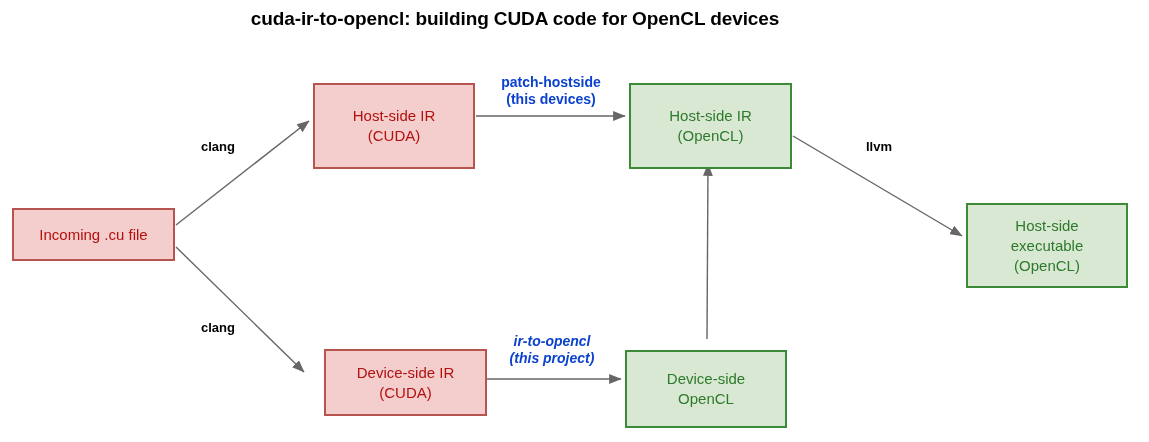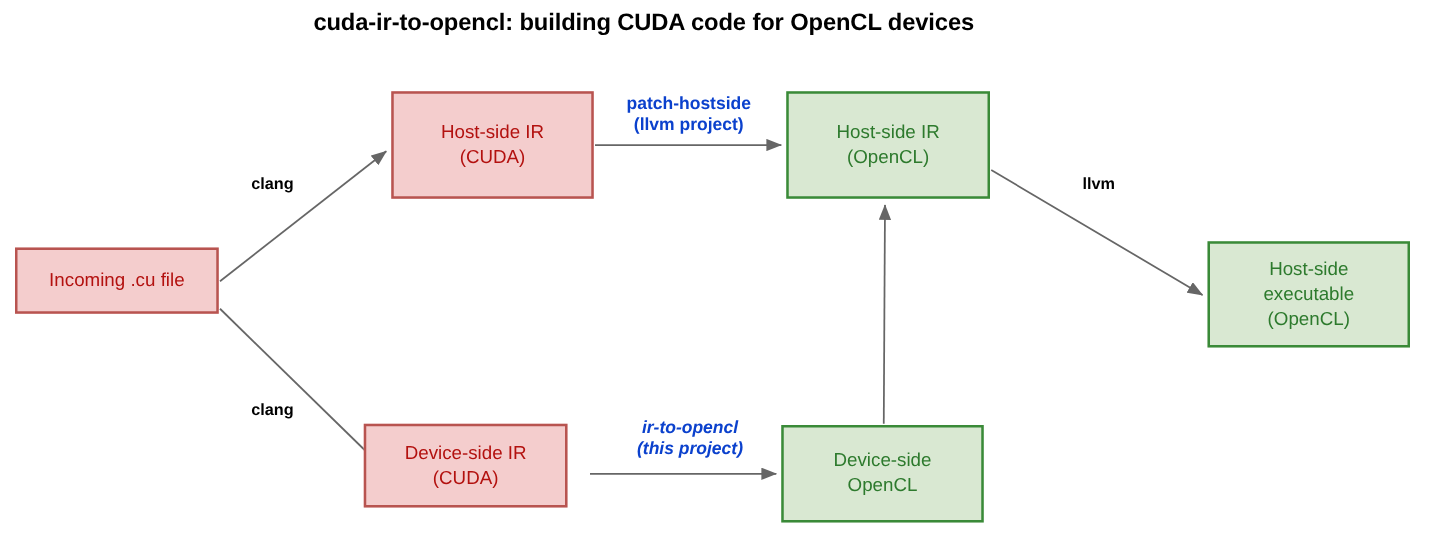--- a/index.html
+++ b/index.html
@@ -29,40 +29,41 @@
     position: absolute;
     box-sizing: border-box;
     display: flex;
     align-items: center;
     justify-content: center;
     text-align: center;
     font-size: 15px;
     line-height: 20px;
     border-width: 2px;
     border-style: solid;
+    margin-top: 10px;
   }
   .node-cuda {
     background: #f4cdcd;
     border-color: #b85450;
     color: #b3110f;
   }
   .node-opencl {
     background: #d9e8d2;
     border-color: #3a8a38;
     color: #2d7a2d;
   }
   .node-label {
     display: block;
     white-space: pre-line;
   }
   #node-incoming-cu   { left: 12px;  top: 198px; width: 163px; height: 53px; }
   #node-host-ir-cuda  { left: 313px; top: 73px;  width: 162px; height: 86px; }
   #node-host-ir-opencl{ left: 629px; top: 73px;  width: 163px; height: 86px; }
   #node-host-exec     { left: 966px; top: 193px; width: 162px; height: 85px; }
-  #node-device-ir-cuda{ left: 291px; top: 339px; width: 163px; height: 67px; }
+  #node-device-ir-cuda{ left: 324px; top: 339px; width: 163px; height: 67px; }
   #node-device-opencl { left: 625px; top: 340px; width: 162px; height: 78px; }
 
   .edge-svg {
     position: absolute;
     left: 0;
     top: 0;
     width: 1149px;
     height: 442px;
     pointer-events: none;
   }
@@ -148,16 +149,16 @@
 OpenCL</span>
 </div>
 
 <div class="edge-label" id="edge-label-clang-top">clang</div>
 
 <div class="edge-label" id="edge-label-clang-bottom">clang</div>
 
 <div class="edge-label" id="edge-label-llvm">llvm</div>
 
 <div class="edge-label-proj" id="edge-label-patch-hostside">patch-hostside
-(llvm project)</div>
+(this devices)</div>
 
 <div class="edge-label-proj" id="edge-label-ir-to-opencl">ir-to-opencl
 (this project)</div>
 
 </body></html>

